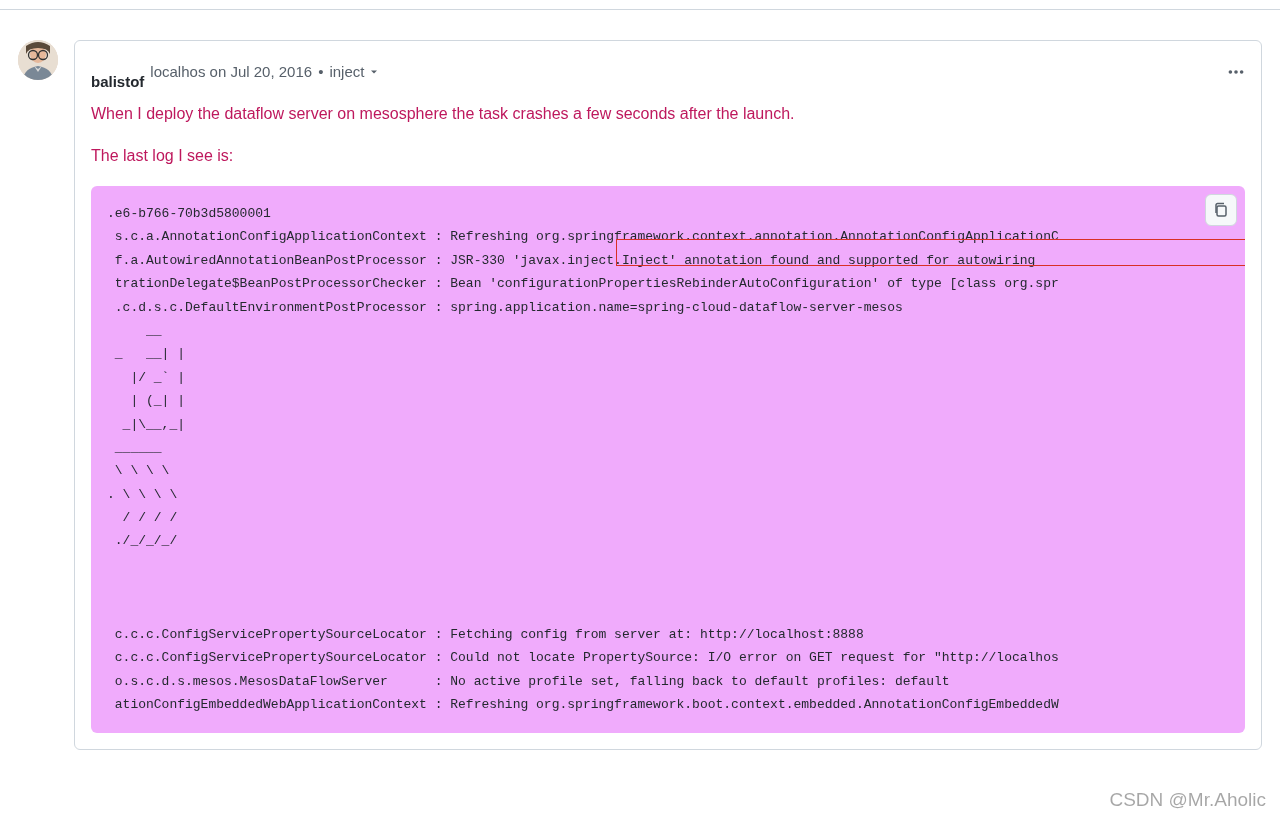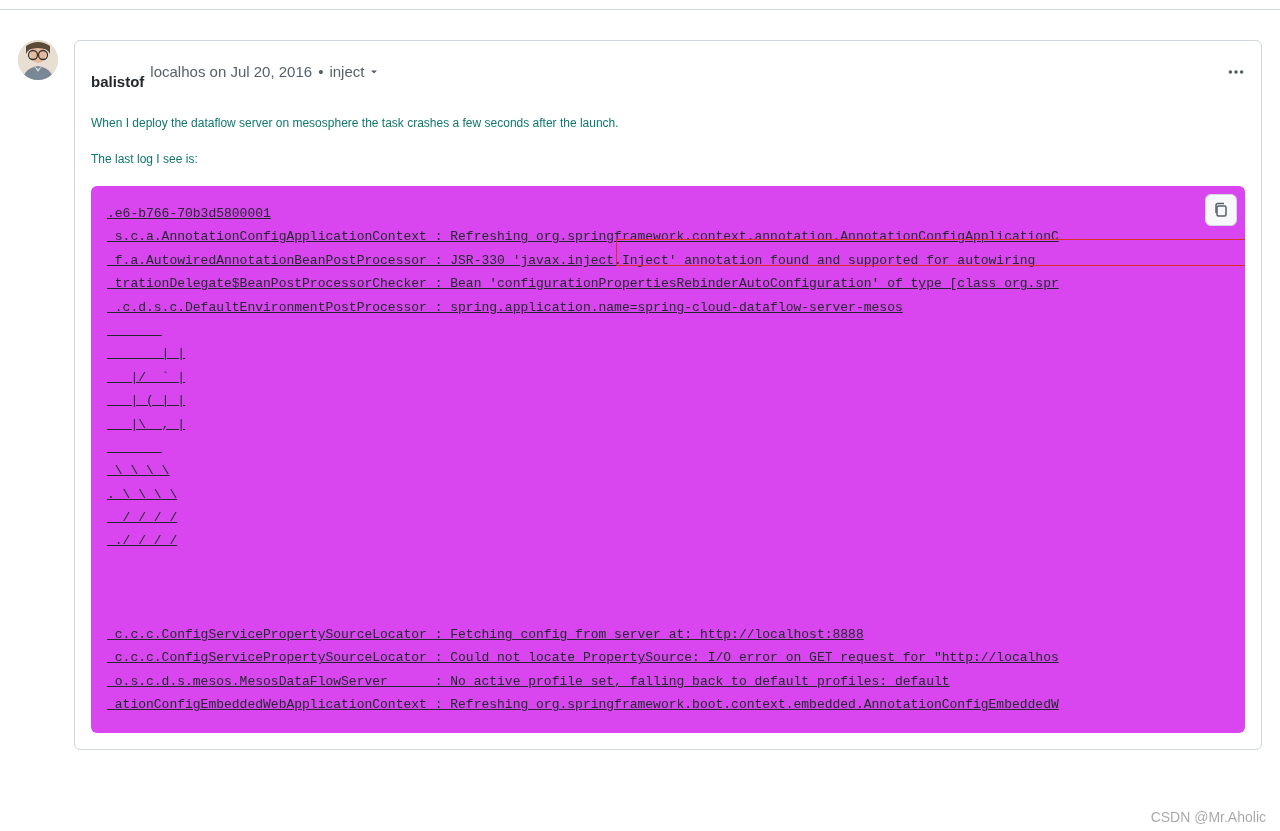--- a/index.html
+++ b/index.html
@@ -71,32 +71,30 @@
     color:#57606a;
   }
   .edited-drop svg { margin-left:4px; }
   .header-spacer { flex: 1; }
   .kebab { color:#57606a; display:flex; align-items:center; cursor:pointer; }
   .kebab svg { display:block; }
   .comment-body {
     padding: 0 16px 16px 16px;
   }
   .body-text {
-    color: #0f766e;
-    font-size: 12px;
+    color: #be185d;
+    font-size: 16px;
     line-height: 1.5;
-    margin-top: 12px;
     margin-bottom: 18px;
   }
   .code-block-wrap {
     position: relative;
-    background: #d946ef;
+    background: #f0abfc;
     border-radius: 6px;
     padding: 16px 0;
-    text-decoration: underline;
   }
   .code-scroll {
     overflow-x: scroll;
     overflow-y: hidden;
     padding: 0 16px;
     position: relative;
   }
   pre.code {
     font-family: ui-monospace, SFMono-Regular, "SF Mono", Menlo, Consolas, "Liberation Mono", monospace;
     font-size: 13px;
@@ -136,23 +134,23 @@
   .code-scroll::-webkit-scrollbar-thumb { background: #c1c1c1; }
   .code-scroll::-webkit-scrollbar-button {
     display: block;
     width: 16px;
     background: #f1f1f1;
   }
 
   .watermark {
     position: fixed;
     right: 14px;
-    bottom: 6px;
+    bottom: 20px;
     color: rgba(0,0,0,0.35);
-    font-size: 14px;
+    font-size: 19px;
     font-family: Arial, sans-serif;
   }
 </style>
 </head>
 <body>
 
 <div class="top-border"></div>
 
 <div class="comment-wrapper">
   <div class="avatar-col">

